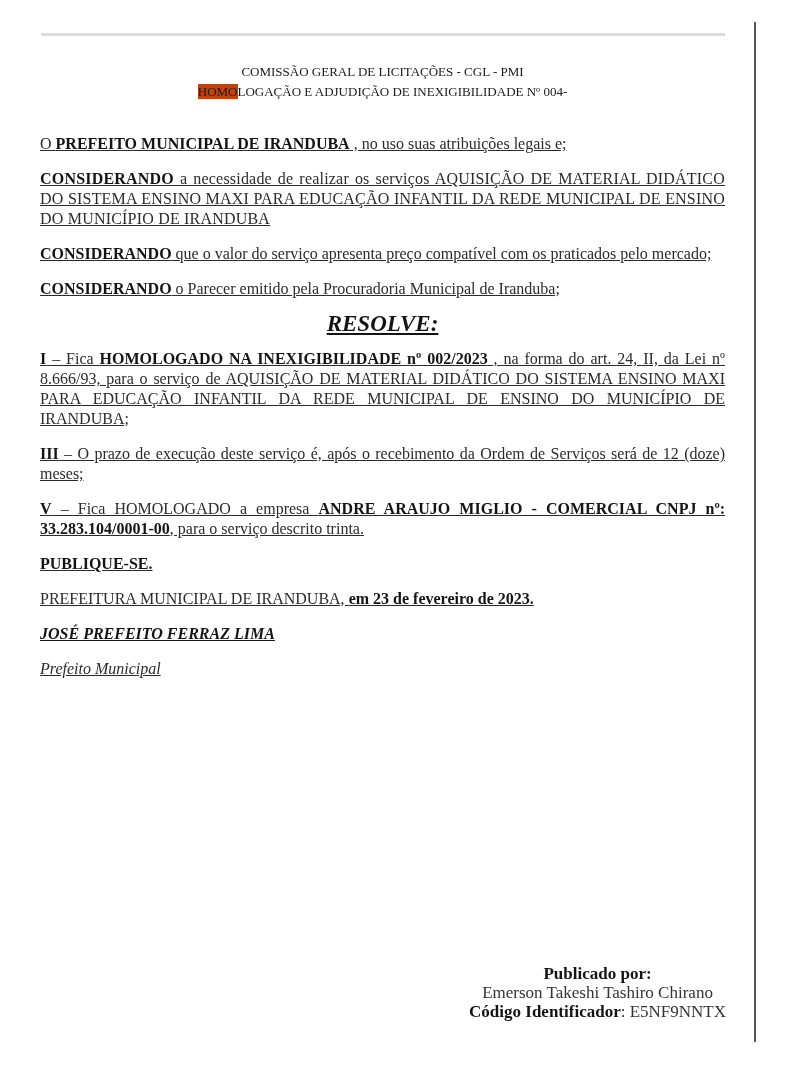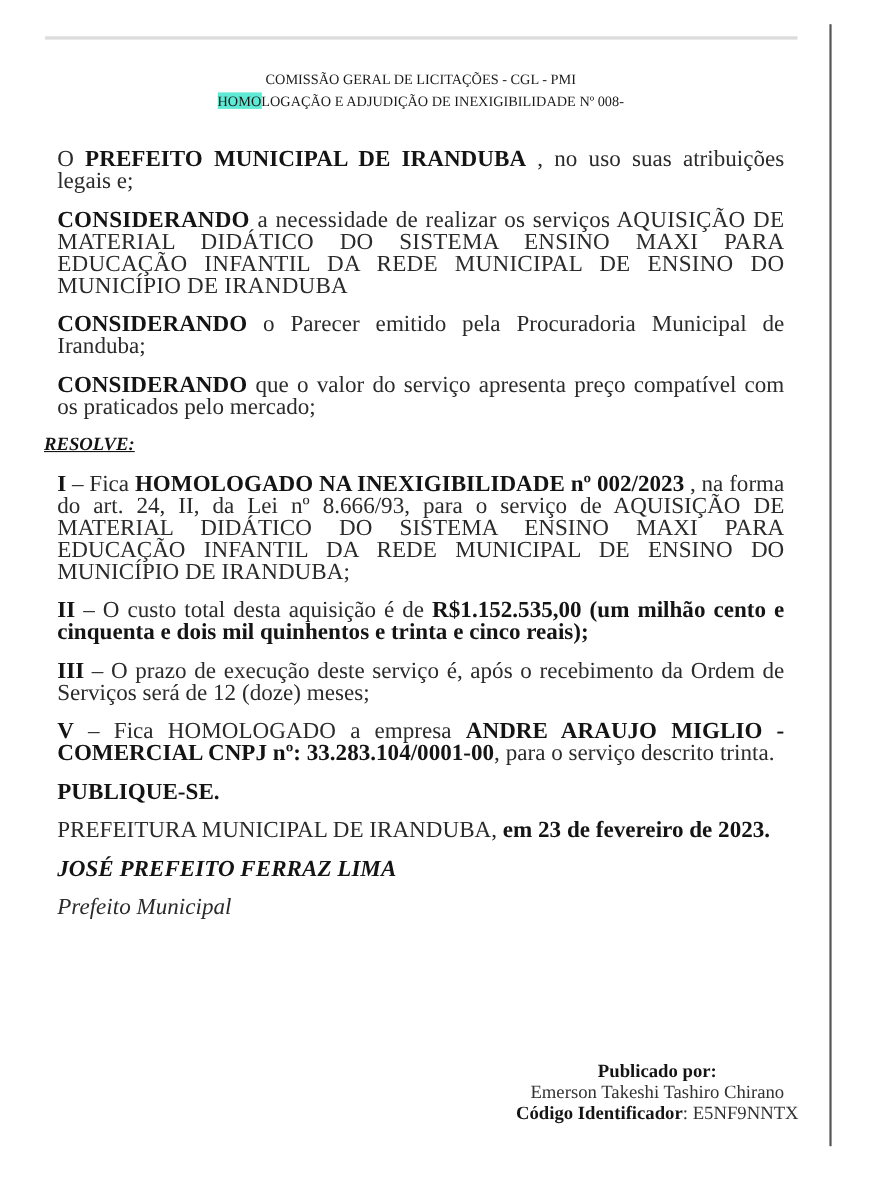--- a/index.html
+++ b/index.html
@@ -39,44 +39,45 @@
     }
     .header {
       text-align: center;
       font-weight: normal;
       font-size: 13px;
       line-height: 20px;
       color: #1a1a1a;
       margin: 0;
     }
     .header .hl {
-      background: #5eead4;
+      background: #c2410c;
     }
     p {
-      margin: 12px;
-      font-size: 21px;
+      margin: 0;
+      font-size: 16px;
       line-height: 20px;
       text-align: justify;
+      text-decoration: underline;
     }
     p b, .b {
       font-weight: bold;
       color: #141414;
     }
     .upper {
       font-family: "Liberation Serif", "DejaVu Serif", serif;
       letter-spacing: 0.2px;
     }
     .para-1 { margin-top: 32px; }
     .gap { margin-top: 15px; }
     .resolve {
-      text-align: left;
+      text-align: center;
       font-weight: bold;
       font-style: italic;
       text-decoration: underline;
-      font-size: 17px;
+      font-size: 23px;
       line-height: 20px;
       color: #141414;
       margin-top: 15px;
     }
     .italic-bold {
       font-style: italic;
       font-weight: bold;
       color: #141414;
     }
     .italic {
@@ -96,38 +97,37 @@
 </head>
 <body>
 
 <div class="top-rule"></div>
 <div class="side-rule"></div>
 
 <div class="page">
 
   <div class="header">
     <div>COMISSÃO GERAL DE LICITAÇÕES - CGL - PMI</div>
-    <div><span class="hl">HOMO</span><span>LOGAÇÃO E ADJUDIÇÃO DE INEXIGIBILIDADE Nº 008-</span></div>
+    <div><span class="hl">HOMO</span><span>LOGAÇÃO E ADJUDIÇÃO DE INEXIGIBILIDADE Nº 004-</span></div>
   </div>
 
   <p class="para-1"><span>O </span><b>PREFEITO MUNICIPAL DE IRANDUBA</b><span> , no uso suas atribuições legais e;</span></p>
 
   <p class="gap upper"><b>CONSIDERANDO</b><span> a necessidade de realizar os serviços AQUISIÇÃO DE MATERIAL DIDÁTICO DO SISTEMA ENSINO MAXI PARA EDUCAÇÃO INFANTIL DA REDE MUNICIPAL DE ENSINO DO MUNICÍPIO DE IRANDUBA</span></p>
 
 
+  <p class="gap"><b>CONSIDERANDO</b><span> que o valor do serviço apresenta preço compatível com os praticados pelo mercado;</span></p>
+
   <p class="gap"><b>CONSIDERANDO</b><span> o Parecer emitido pela Procuradoria Municipal de Iranduba;</span></p>
-
-  <p class="gap"><b>CONSIDERANDO</b><span> que o valor do serviço apresenta preço compatível com os praticados pelo mercado;</span></p>
 
 
   <div class="resolve">RESOLVE:</div>
 
   <p class="gap"><b>I</b><span> – Fica </span><b>HOMOLOGADO NA INEXIGIBILIDADE nº 002/2023</b><span> , na forma do art. 24, II, da Lei nº 8.666/93, para o serviço de AQUISIÇÃO DE MATERIAL DIDÁTICO DO SISTEMA ENSINO MAXI PARA EDUCAÇÃO INFANTIL DA REDE MUNICIPAL DE ENSINO DO MUNICÍPIO DE IRANDUBA;</span></p>
 
-  <p class="gap"><b>II</b><span> – O custo total desta aquisição é de </span><b>R$1.152.535,00 (um milhão cento e cinquenta e dois mil quinhentos e trinta e cinco reais);</b></p>
 
   <p class="gap"><b>III</b><span> – O prazo de execução deste serviço é, após o recebimento da Ordem de Serviços será de 12 (doze) meses;</span></p>
 
   <p class="gap"><b>V</b><span> – Fica HOMOLOGADO a empresa </span><b>ANDRE ARAUJO MIGLIO - COMERCIAL CNPJ nº: 33.283.104/0001-00</b><span>, para o serviço descrito trinta.</span></p>
 
   <p class="gap"><b>PUBLIQUE-SE.</b></p>
 
   <p class="gap"><span>PREFEITURA MUNICIPAL DE IRANDUBA, </span><b>em 23 de fevereiro de 2023.</b></p>
 
   <p class="gap italic-bold">JOSÉ PREFEITO FERRAZ LIMA</p>

